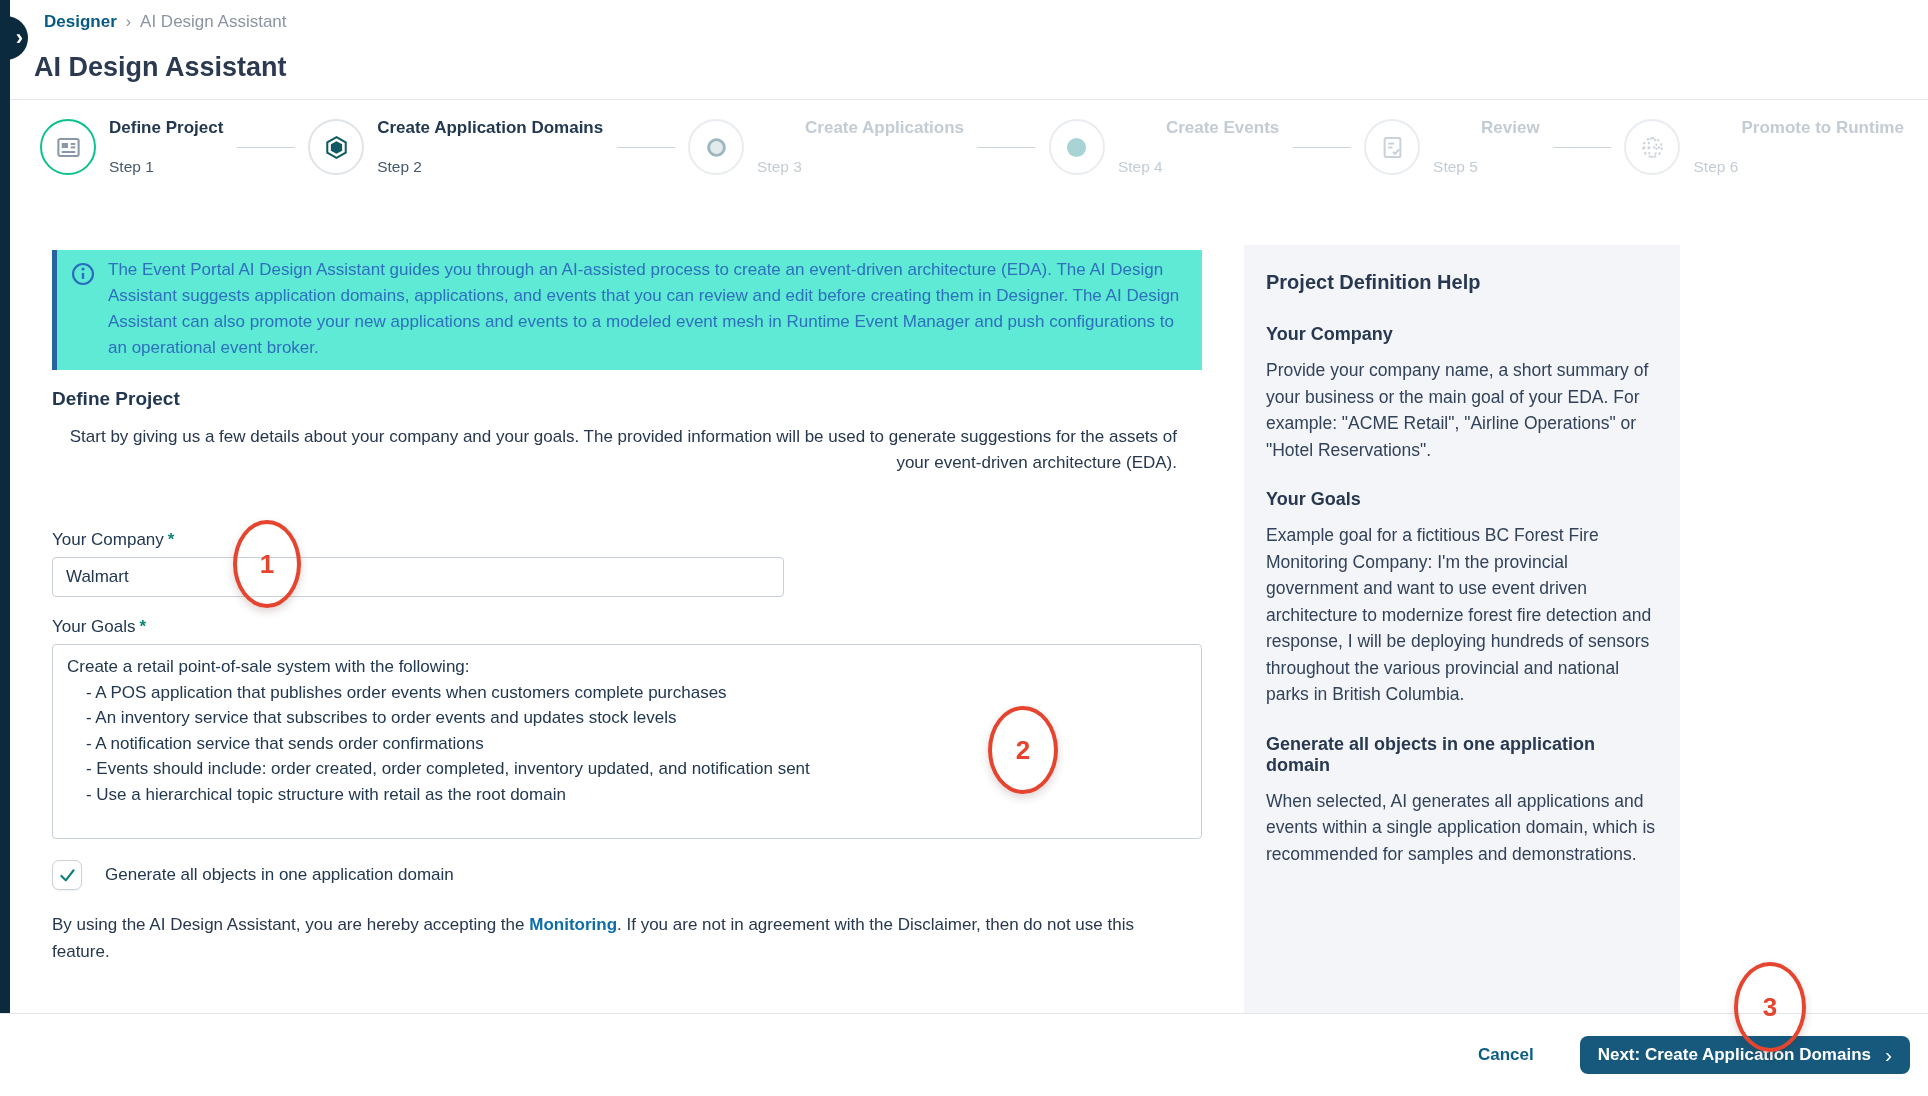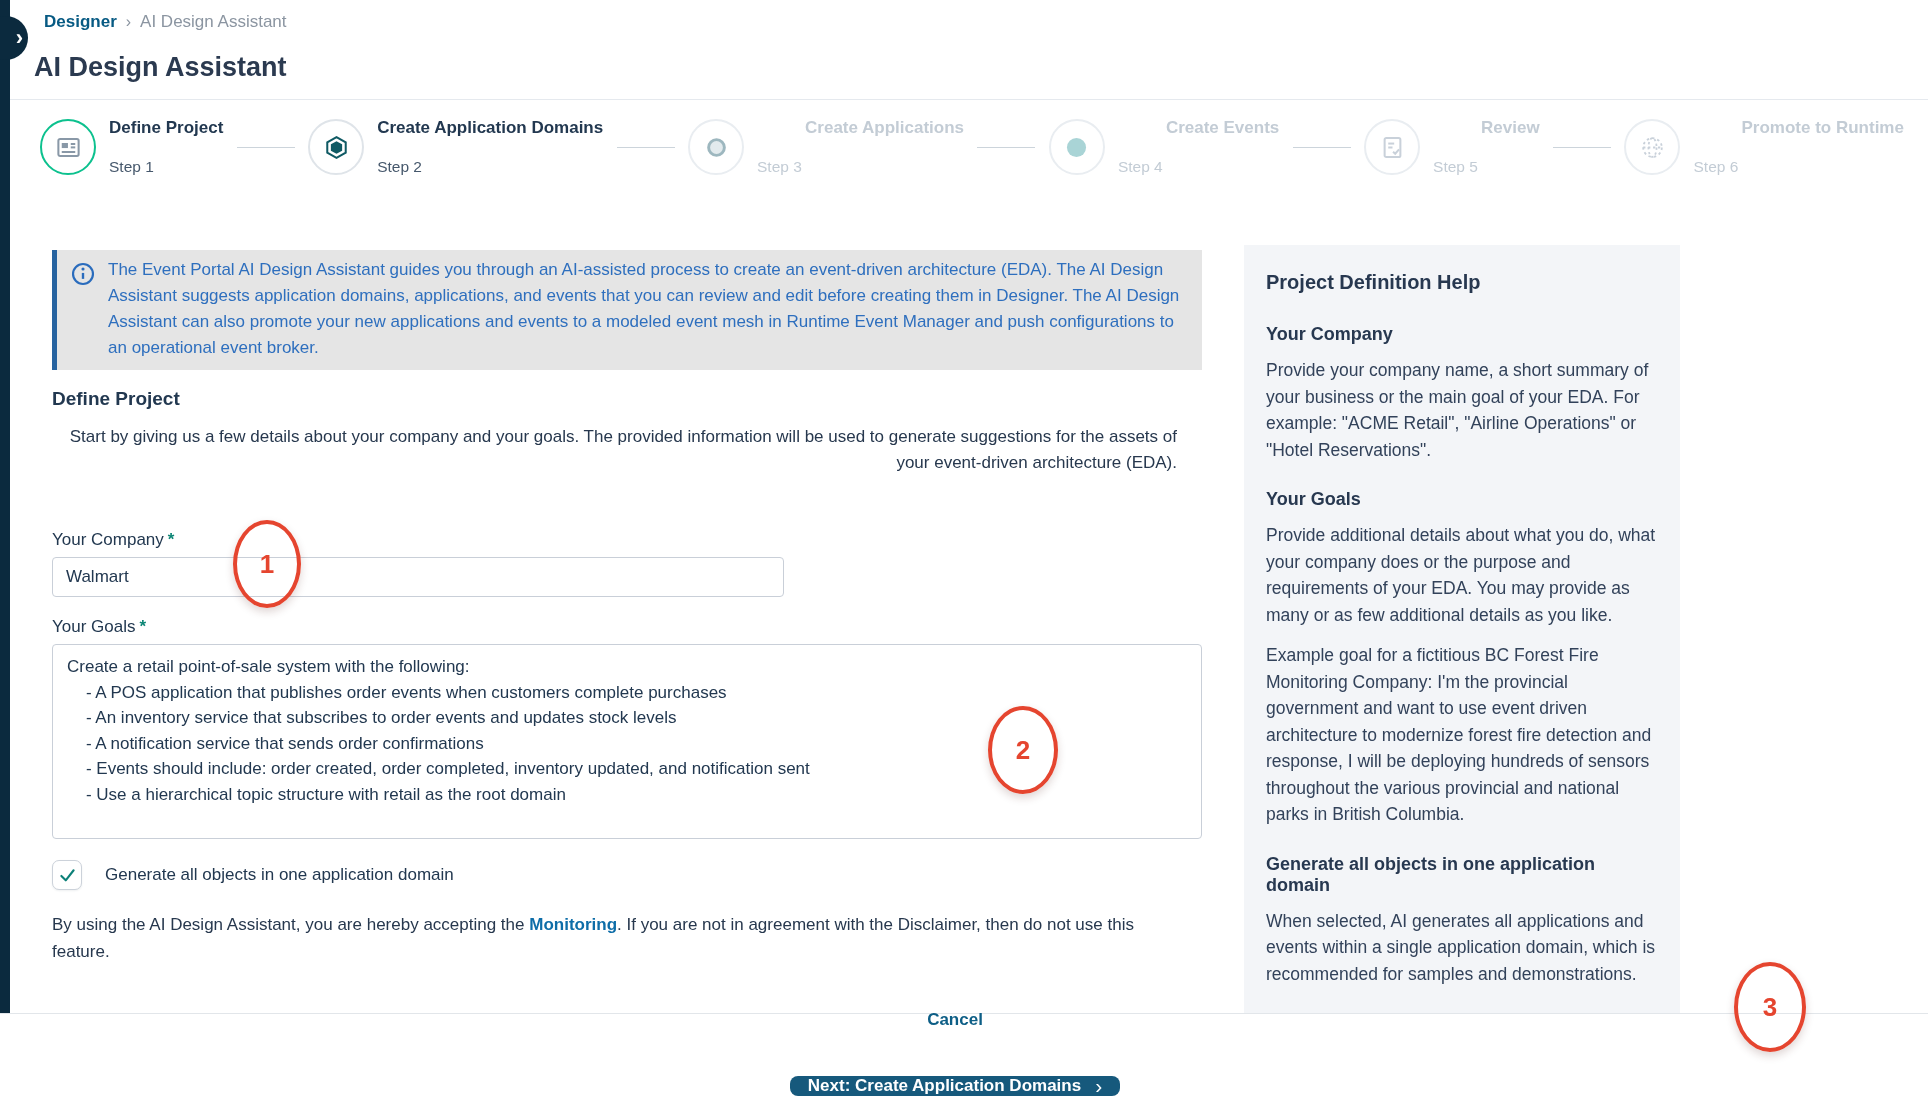--- a/index.html
+++ b/index.html
@@ -28,21 +28,21 @@
   .step-circle.upcoming { border:2px solid #e9edf1; }
   .step-circle svg { width:27px; height:27px; }
   .step-label { font-size:17px; font-weight:700; color:#223850; white-space:nowrap; }
   .step-sub { font-size:15.5px; color:#46586c; margin-top:20px; }
   .step.dim .step-label { color:#c3ccd5;margin-left:48px; }
   .step.dim .step-sub { color:#c3ccd5; }
   .connector { width:58px; border-top:1.5px solid #ccd4db; margin:0 8px; flex:none; }
 
   
   .main-col { position:absolute; left:52px; top:250px; width:1150px; color:#27384e; }
-  .info-banner { display:flex; gap:12px; background:#e5e5e5; border-left:5px solid #2763a0; padding:7px 16px 9px 13px; }
+  .info-banner { display:flex; gap:12px; background:#5eead4; border-left:5px solid #2763a0; padding:7px 16px 9px 13px; }
   .info-banner svg { width:26px; height:26px; flex:none; margin-top:4px; }
   .info-banner .txt { font-size:17px; line-height:26px; color:#2e6fbe; }
 
   .section-title { margin-top:18px; font-size:19px; font-weight:700; color:#223850; }
   .section-desc { margin-top:14px; font-size:17px; line-height:26px; width:1125px; color:#27384e;text-align:right; }
 
   .field-label { margin-top:54px; font-size:17px; color:#223850; }
   .field-label.goals { margin-top:20px; }
   .req { color:#0c8575; margin-left:4px; font-weight:700; }
   .text-input { margin-top:7px; width:732px; height:40px; border:1px solid #c9cfd8; border-radius:4px;
@@ -62,21 +62,21 @@
 
   
   .help-panel { position:absolute; left:1244px; top:245px; width:436px; height:768px; background:#f3f5f8;
     padding:26px 22px 20px 22px; overflow:hidden; color:#32425a; }
   .help-title { font-size:20px; font-weight:700; color:#273850; margin-bottom:30px; }
   .help-h { font-size:18px; font-weight:700; color:#273850; margin:26px 0 12px 0; }
   .help-p { font-size:17.5px; line-height:26.5px; margin-bottom:14px; }
 
   
   .footer { position:absolute; left:0; right:0; top:1013px; height:83px; background:#fff; border-top:1px solid #e2e6ea;
-    display:flex; align-items:center; justify-content:flex-end; gap:46px; padding-right:18px;flex-direction:column; }
+    display:flex; align-items:center; justify-content:flex-end; gap:46px; padding-right:18px; }
   .cancel-btn { font-size:17px; font-weight:700; color:#0d5e86; background:none; border:none; cursor:pointer;
     font-family:"Liberation Sans", sans-serif; }
   .next-btn { height:38px; background:#16597c; color:#fff; border:none; border-radius:8px; padding:0 18px;
     font-size:17px; font-weight:700; display:flex; align-items:center; gap:14px; cursor:pointer;
     font-family:"Liberation Sans", sans-serif; }
   .next-btn .chev { font-size:21px; font-weight:400; line-height:1; margin-top:-2px; }
 
   
   .ann { position:absolute; border:4.5px solid #e5452f; border-radius:50%;
     display:flex; align-items:center; justify-content:center; color:#e5452f; font-size:26px; font-weight:700;
@@ -237,21 +237,20 @@
     </div>
   </div>
 
   <aside class="help-panel">
     <div class="help-title">Project Definition Help</div>
 
     <div class="help-h">Your Company</div>
     <div class="help-p">Provide your company name, a short summary of your business or the main goal of your EDA. For example: "ACME Retail", "Airline Operations" or "Hotel Reservations".</div>
 
     <div class="help-h">Your Goals</div>
-    <div class="help-p">Provide additional details about what you do, what your company does or the purpose and requirements of your EDA. You may provide as many or as few additional details as you like.</div>
     <div class="help-p">Example goal for a fictitious BC Forest Fire Monitoring Company: I'm the provincial government and want to use event driven architecture to modernize forest fire detection and response, I will be deploying hundreds of sensors throughout the various provincial and national parks in British Columbia.</div>
 
     <div class="help-h">Generate all objects in one application domain</div>
     <div class="help-p">When selected, AI generates all applications and events within a single application domain, which is recommended for samples and demonstrations.</div>
   </aside>
 
   <div class="footer">
     <button class="cancel-btn">Cancel</button>
     <button class="next-btn">
       <span>Next: Create Application Domains</span>

